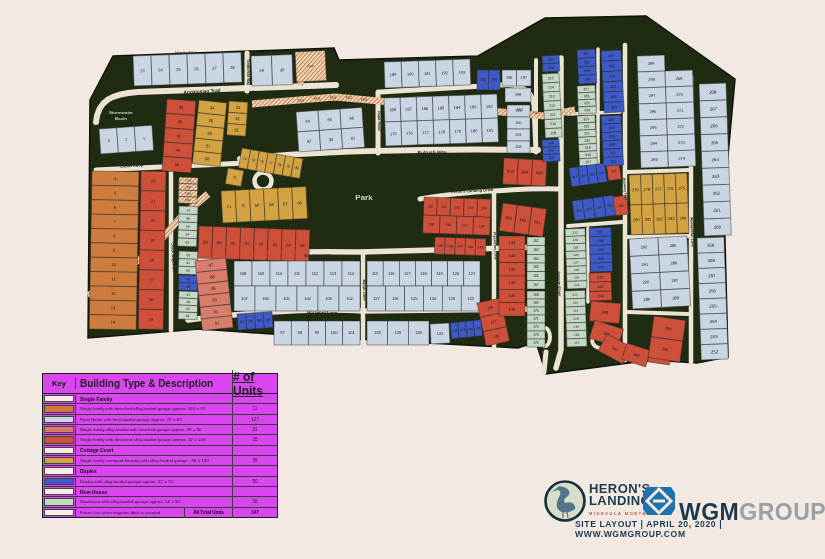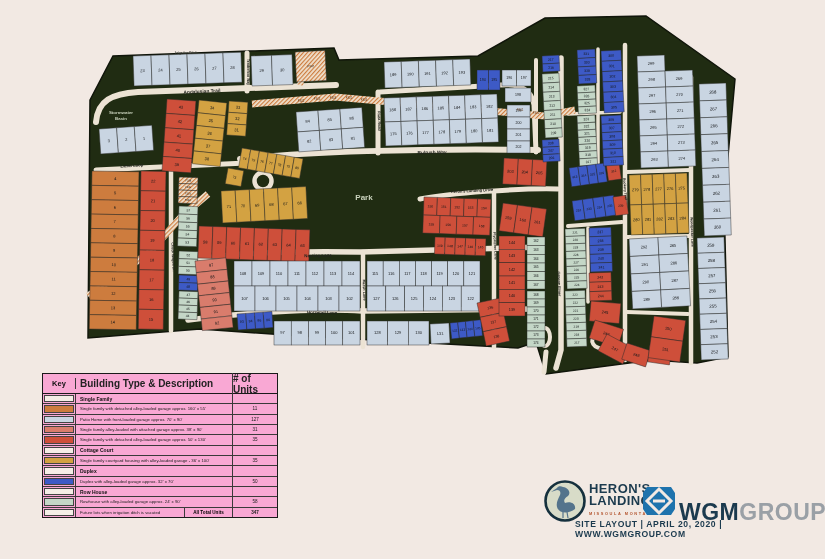--- a/index.html
+++ b/index.html
@@ -1,35 +1,35 @@
 <!DOCTYPE html>
 <html><head>
 <meta charset="utf-8">
 <style>
   html,body{margin:0;padding:0;background:#f2e9e3;}
   #poster{position:relative;width:825px;height:559px;background:#f2e9e3;overflow:hidden;
           font-family:"Liberation Sans",sans-serif;}
   #map-svg{position:absolute;left:0;top:0;}
   
   #legend{position:absolute;left:42px;top:373px;width:236px;height:145px;
-          background:#f9a8d4;border:1.6px solid #1a1a1a;display:flex;flex-direction:column;
+          background:#d946ef;border:1.6px solid #1a1a1a;display:flex;flex-direction:column;
           box-sizing:border-box;}
   .lheader{display:flex;height:19px;border-bottom:1.4px solid #1a1a1a;align-items:center;
            font-weight:bold;font-size:7.5px;color:#111;}
   .lheader .lkey{justify-content:center;display:flex;}
   .lrow{display:flex;flex:1;border-top:1px solid #3a3a3a;align-items:stretch;min-height:0;}
   .lrow:first-of-type{border-top:none;}
   .lkey{width:33px;border-right:1px solid #3a3a3a;box-sizing:border-box;padding:1px;}
   .swatch{width:100%;height:100%;border:0.5px solid #444;box-sizing:border-box;background:#f5ede6;}
   .swatch.striped{background:repeating-linear-gradient(#f5efe8 0 1.6px,#8a8a8a 1.6px 2.2px);}
   .ldesc{flex:1;display:flex;align-items:center;padding-left:4px;font-size:4.3px;color:#222;}
   .lrow.section .ldesc{font-weight:bold;font-size:5px;color:#111;}
   .lunits{width:45px;border-left:1px solid #3a3a3a;display:flex;align-items:center;
           justify-content:center;font-size:4.6px;color:#222;box-sizing:border-box;}
-  .lheader .lunits{font-size:10px;font-weight:bold;}
+  .lheader .lunits{font-size:12px;font-weight:bold;text-decoration:underline;}
   .ltlabel{width:48px;border-left:1px solid #3a3a3a;display:flex;align-items:center;
            justify-content:center;font-weight:bold;font-size:4.6px;box-sizing:border-box;}
   .lrow.total .lunits{font-weight:bold;}
   
   #branding{position:absolute;left:0;top:0;width:825px;height:559px;pointer-events:none;margin-top:9px;}
   .htxt{position:absolute;left:589px;top:474px;color:#1b3a4e;font-weight:bold;
         font-size:13px;line-height:11.5px;letter-spacing:.4px;}
   .hsub{font-size:3.9px;letter-spacing:1.6px;color:#b3542e;font-weight:bold;margin-top:1.5px;}
   .wgmtxt{position:absolute;left:679px;top:490px;font-size:23px;font-weight:bold;
           letter-spacing:.5px;color:#1b3a4e;}

